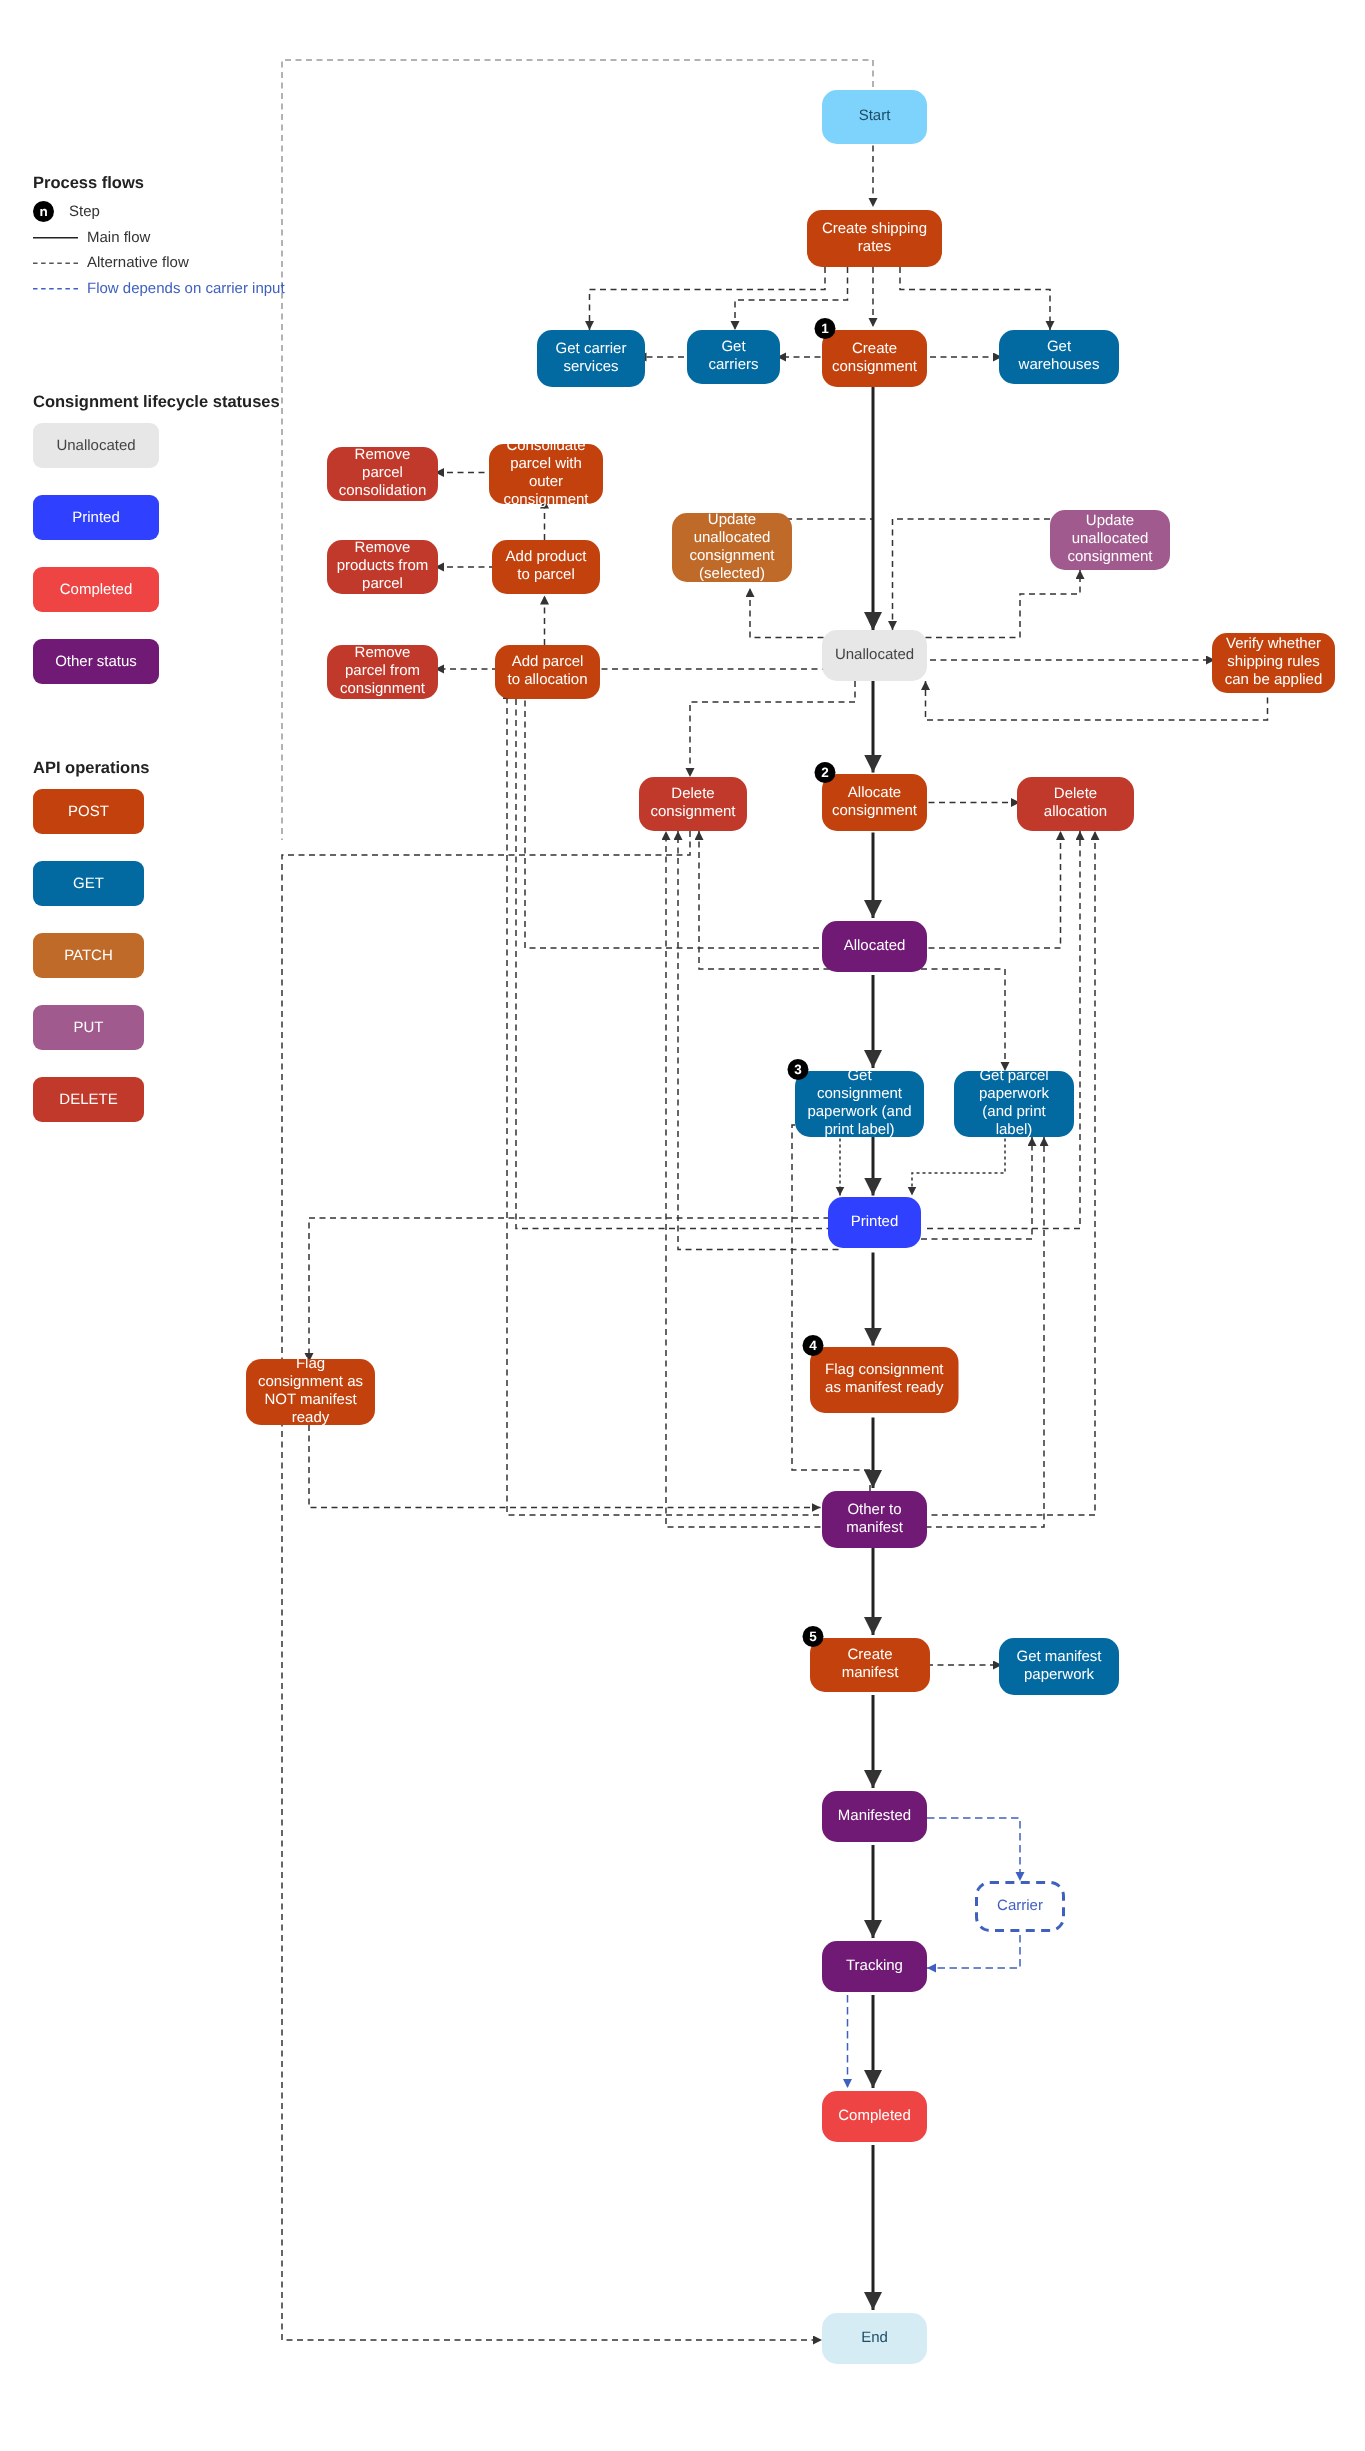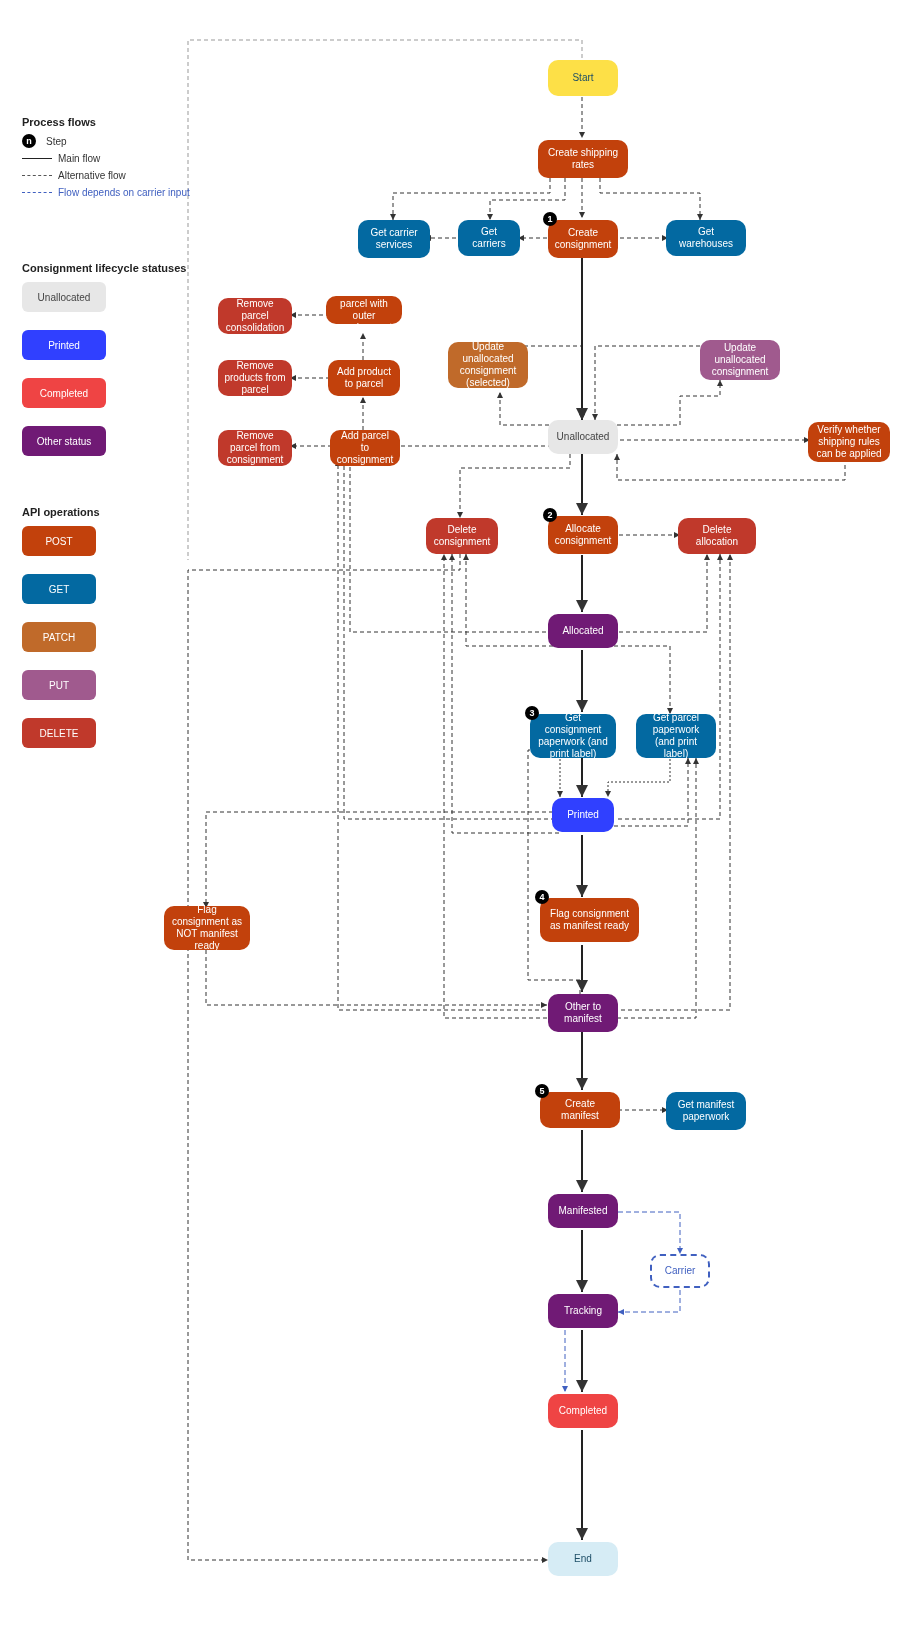--- a/index.html
+++ b/index.html
@@ -1,19 +1,19 @@
 <!DOCTYPE html>
 <html><head>
 <meta charset="utf-8">
 <style>
   html,body{margin:0;padding:0;background:#fff;font-family:Arial,Helvetica,sans-serif;font-size:11px;color:#222}
   #diagram{position:relative;width:910px;height:1634px}
   svg{position:absolute;top:0;left:0}
   .node{position:absolute;border-radius:10px;display:flex;align-items:center;justify-content:center;text-align:center;padding:4px 6px;box-sizing:border-box;line-height:1.2;font-size:10px}
-  .start{background:#fde047;color:#1d4e66}
+  .start{background:#7dd3fc;color:#1d4e66}
   .post{background:#c2410c;color:#fff}
   .get{background:#0369a1;color:#fff}
   .patch{background:#c06a2a;color:#fff}
   .put{background:#a05a8e;color:#fff}
   .del{background:#c0392b;color:#fff}
   .unalloc{background:#e7e7e7;color:#444}
   .printed{background:#3040ff;color:#fff}
   .completed{background:#ef4444;color:#fff}
   .other{background:#701a75;color:#fff}
   .carrier{background:#fff;color:#4060c0;border:2px dashed #4060c0}
@@ -154,25 +154,25 @@
 
 <div class="node start" style="left:548px;top:60px;width:70px;height:36px">Start</div>
 <div class="node post" style="left:538px;top:140px;width:90px;height:38px">Create shipping rates</div>
 
 <div class="node get" style="left:358px;top:220px;width:72px;height:38px">Get carrier services</div>
 <div class="node get" style="left:458px;top:220px;width:62px;height:36px">Get carriers</div>
 <div class="node post" style="left:548px;top:220px;width:70px;height:38px">Create consignment</div>
 <div class="step" style="left:543px;top:212px">1</div>
 <div class="node get" style="left:666px;top:220px;width:80px;height:36px">Get warehouses</div>
 
-<div class="node post" style="left:326px;top:296px;width:76px;height:28px">Consolidate parcel with outer consignment</div>
+<div class="node post" style="left:326px;top:296px;width:76px;height:40px">Consolidate parcel with outer consignment</div>
 <div class="node del" style="left:218px;top:298px;width:74px;height:36px">Remove parcel consolidation</div>
 <div class="node post" style="left:328px;top:360px;width:72px;height:36px">Add product to parcel</div>
 <div class="node del" style="left:218px;top:360px;width:74px;height:36px">Remove products from parcel</div>
-<div class="node post" style="left:330px;top:430px;width:70px;height:36px">Add parcel to consignment</div>
+<div class="node post" style="left:330px;top:430px;width:70px;height:36px">Add parcel to allocation</div>
 <div class="node del" style="left:218px;top:430px;width:74px;height:36px">Remove parcel from consignment</div>
 
 <div class="node patch" style="left:448px;top:342px;width:80px;height:46px">Update unallocated consignment (selected)</div>
 <div class="node put" style="left:700px;top:340px;width:80px;height:40px">Update unallocated consignment</div>
 <div class="node post" style="left:808px;top:422px;width:82px;height:40px">Verify whether shipping rules can be applied</div>
 
 <div class="node unalloc" style="left:548px;top:420px;width:70px;height:34px;color:#444">Unallocated</div>
 
 <div class="node del" style="left:426px;top:518px;width:72px;height:36px">Delete consignment</div>
 <div class="node post" style="left:548px;top:516px;width:70px;height:38px">Allocate consignment</div>

